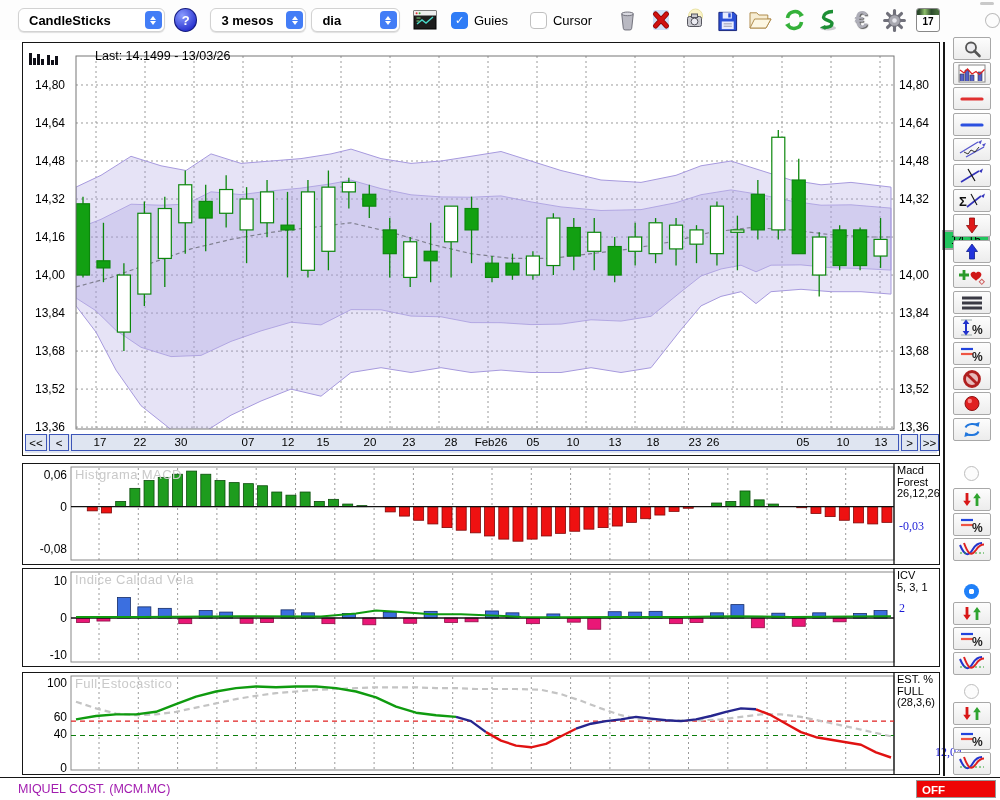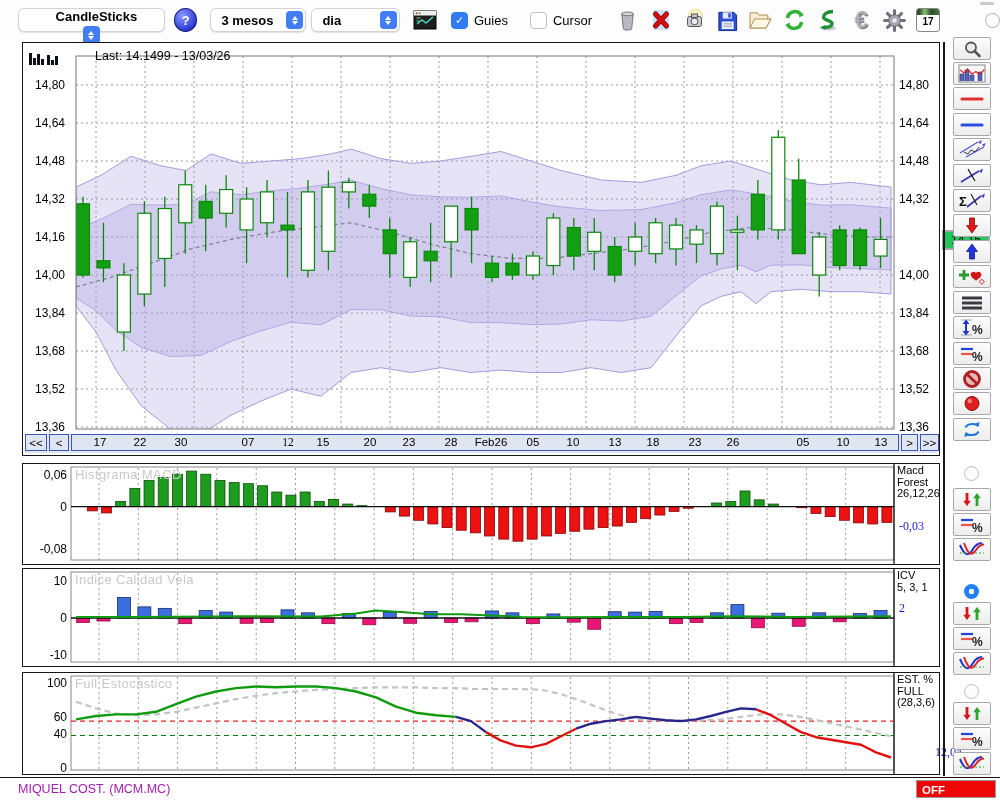--- a/index.html
+++ b/index.html
@@ -58,21 +58,21 @@
            white-space:nowrap;overflow:hidden;}
   .offbtn{position:absolute;left:916px;top:2px;width:80px;height:18px;background:#ee0505;border:1px solid #999;
           color:#fff;font-size:11.5px;font-weight:700;line-height:18px;padding-left:5px;box-sizing:border-box;}
 </style>
 </head>
 <body>
 
 <div class="app">
 
   <div class="toolbar">
-    <div class="select" style="width:148px;margin-left:18px;flex-direction:column;">
+    <div class="select" style="width:148px;margin-left:18px;">
       <span class="lbl">CandleSticks</span>
       <span class="stepper">
           <i class="up"></i>
           <i class="down"></i>
         </span>
     </div>
     <div class="help" style="margin-left:9px;">
       <span>?</span>
     </div>
     <div class="select" style="width:96px;margin-left:13px;">
@@ -334,32 +334,32 @@
       <span class="navbtn" style="left:0;width:22px;">&lt;&lt;</span>
       <span class="navbtn" style="left:24px;width:20px;">&lt;</span>
       <span class="navmid"></span>
       <span class="navbtn" style="left:876px;width:17px;">&gt;</span>
       <span class="navbtn" style="left:895px;width:19px;">&gt;&gt;</span>
       <span class="navlabels" id="nav-labels">
           <span style="left: 75px;">17</span>
           <span style="left: 115px;">22</span>
           <span style="left: 156px;">30</span>
           <span style="left: 223px;">07</span>
-          <span style="left: 263px; font-family: Liberation Serif, serif;">12</span>
+          <span style="left: 263px;">12</span>
           <span style="left: 298px;">15</span>
           <span style="left: 345px;">20</span>
           <span style="left: 384px;">23</span>
           <span style="left: 426px;">28</span>
           <span style="left: 466px;">Feb26</span>
           <span style="left: 508px;">05</span>
           <span style="left: 548px;">10</span>
           <span style="left: 590px;">13</span>
           <span style="left: 628px;">18</span>
           <span style="left: 670px;">23</span>
-          <span style="left: 708px;">26</span>
+          <span style="left: 688px;">26</span>
           <span style="left: 778px;">05</span>
           <span style="left: 818px;">10</span>
           <span style="left: 856px;">13</span>
         </span>
     </div>
   </div>
 
   <div class="panel" style="top:463px;height:102px;">
     <svg id="macd-svg" width="916" height="100">
         <line x1="76" x2="76" y1="4" y2="96" stroke="#9a9a9a" stroke-width="1" stroke-dasharray="2 3"></line>

